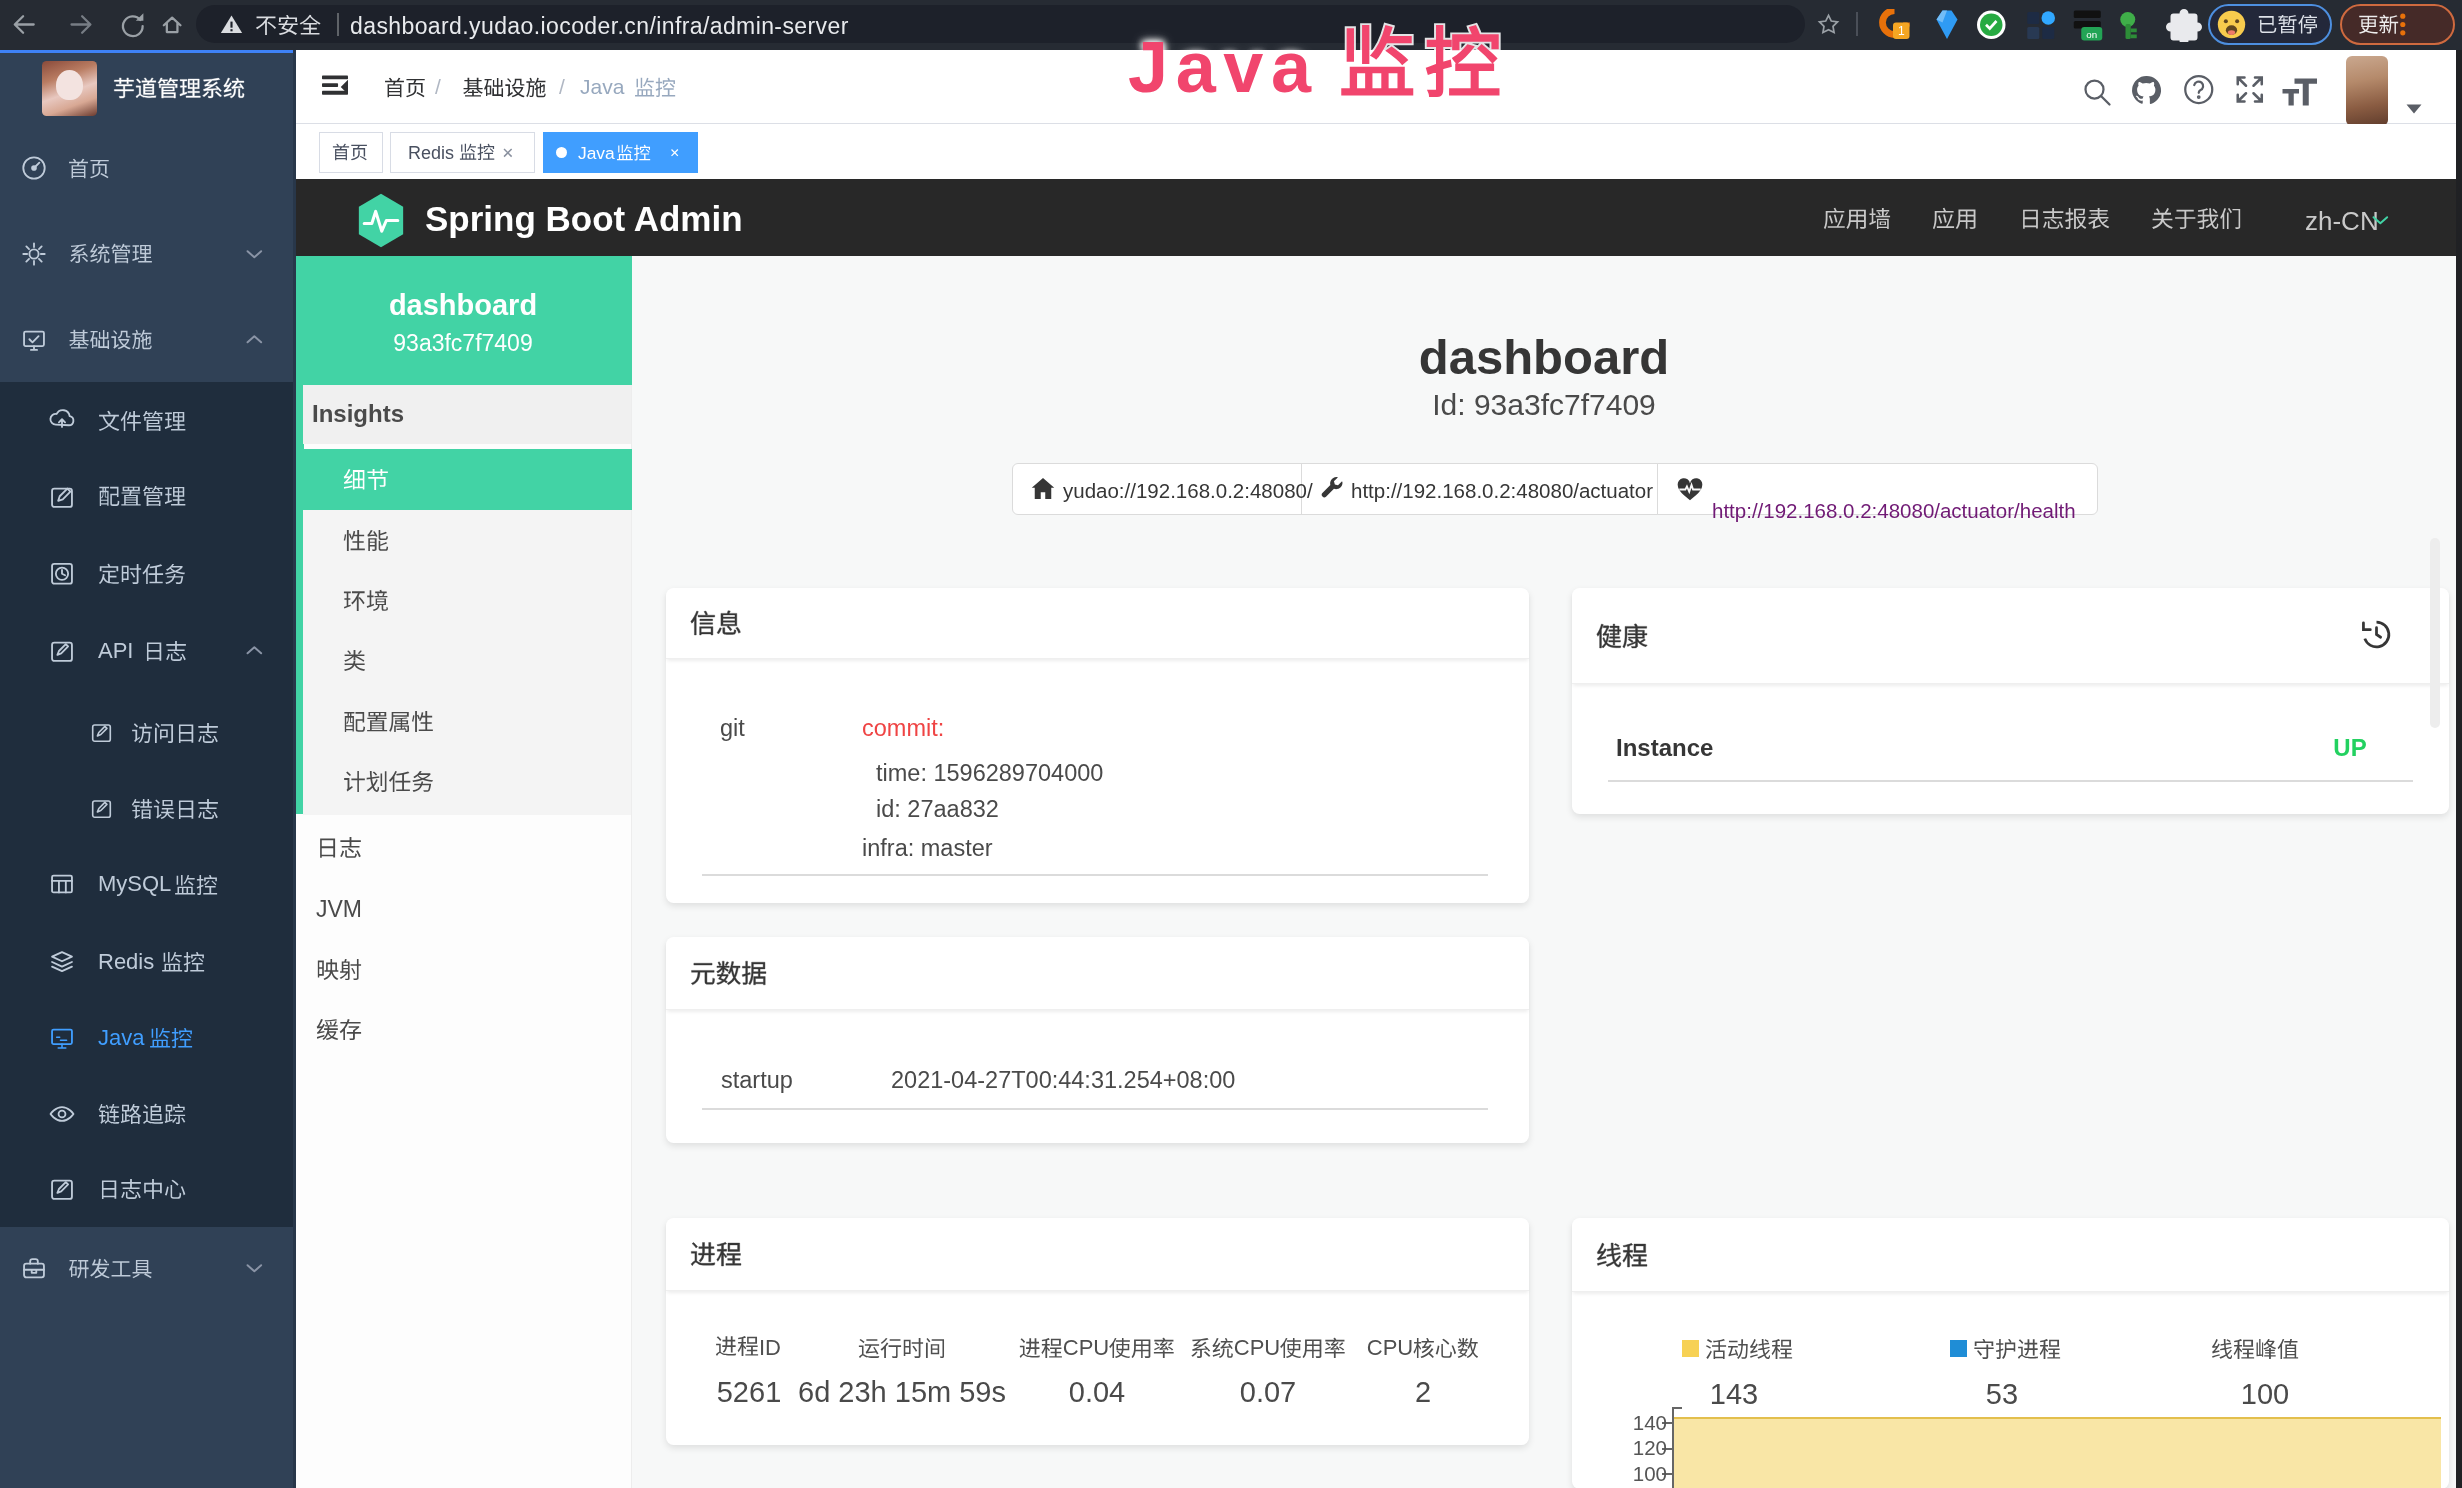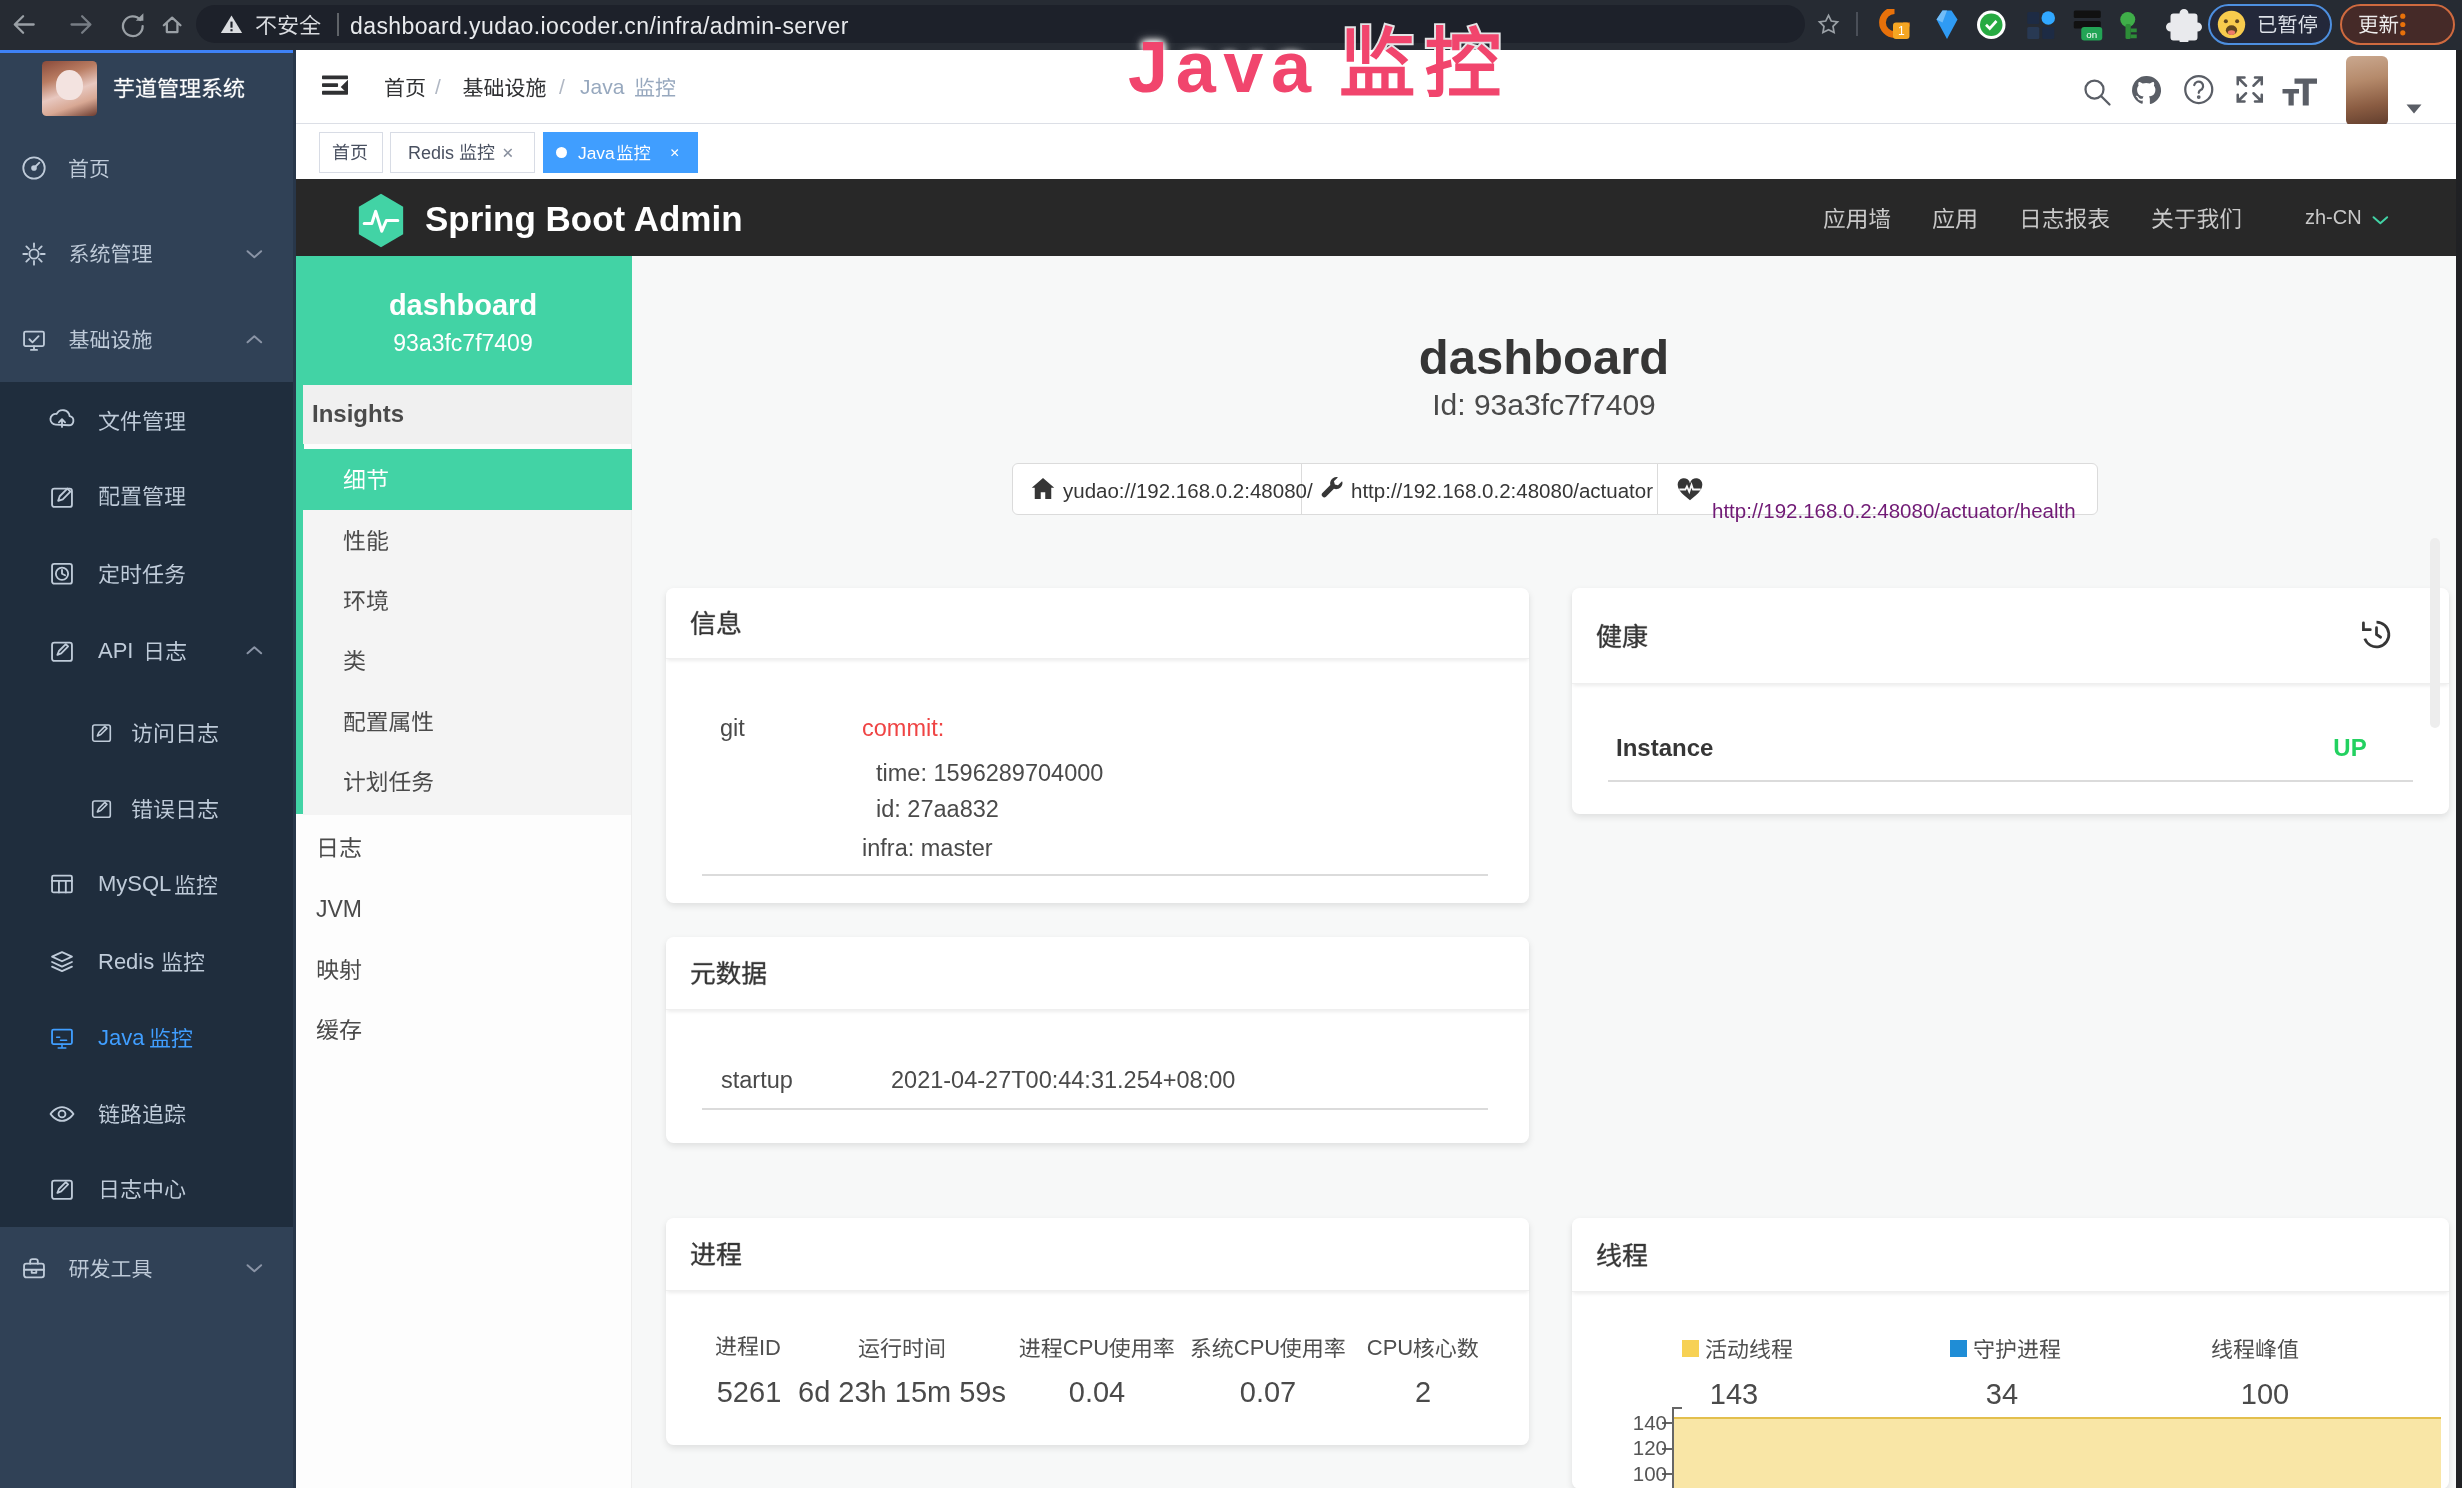--- a/index.html
+++ b/index.html
@@ -450,21 +450,21 @@
     <use href="#u5FD7" x="100"></use>
     <use href="#u62A5" x="200"></use>
     <use href="#u8868" x="300"></use>
   </svg>
 <svg style="position:absolute;left:2151px;top:207px;overflow:visible" width="91" height="23" viewBox="0 -88 400 100" fill="#c9c9c9">
     <use href="#u5173" x="0"></use>
     <use href="#u4E8E" x="100"></use>
     <use href="#u6211" x="200"></use>
     <use href="#u4EEC" x="300"></use>
   </svg>
-<div class="abs" style="left:2305px;top:206px;font-size:20px;color:#c9c9c9">zh-CN</div>
+<div class="abs" style="left:2305px;top:206px;font-size:26px;color:#c9c9c9">zh-CN</div>
 <svg class="abs" style="left:2372px;top:215px" width="16.7" height="10.6" viewBox="0 0 22 14" fill="none" stroke="#42d3a5" stroke-width="2.6" stroke-linecap="round" stroke-linejoin="round">
     <path d="M2 3 L11 11 L20 3"></path>
   </svg>
 <div class="abs" style="left:296px;top:256px;width:336px;height:1232px;background:#fdfdfd;border-right:1.5px solid #ededed"></div>
 <div class="abs" style="left:296px;top:256px;width:7.6px;height:558px;background:#42d3a5"></div>
 <div class="abs" style="left:296px;top:256px;width:336px;height:129px;background:#42d3a5"></div>
 <div class="abs" style="left:463px;top:291px;width:0"></div>
 <div class="abs" style="left:463px;top:305px;transform:translate(-50%,-50%);font-size:29px;font-weight:bold;color:#fff">dashboard</div>
 <div class="abs" style="left:463px;top:343px;transform:translate(-50%,-50%);font-size:23px;color:#fff">93a3fc7f7409</div>
 <div class="abs" style="left:303px;top:385px;width:328px;height:59px;background:#f0f0f0"></div>
@@ -644,21 +644,21 @@
     <use href="#u8FDB" x="200"></use>
     <use href="#u7A0B" x="300"></use>
   </svg>
 <svg style="position:absolute;left:2211px;top:1338px;overflow:visible" width="88" height="22" viewBox="0 -88 400 100" fill="#4f4f4f">
     <use href="#u7EBF" x="0"></use>
     <use href="#u7A0B" x="100"></use>
     <use href="#u5CF0" x="200"></use>
     <use href="#u503C" x="300"></use>
   </svg>
 <div class="abs" style="left:1734px;top:1394px;transform:translate(-50%,-50%);font-size:29px;color:#4a4a4a">143</div>
-<div class="abs" style="left:2002px;top:1394px;transform:translate(-50%,-50%);font-size:29px;color:#4a4a4a">34</div>
+<div class="abs" style="left:2002px;top:1394px;transform:translate(-50%,-50%);font-size:29px;color:#4a4a4a">53</div>
 <div class="abs" style="left:2265px;top:1394px;transform:translate(-50%,-50%);font-size:29px;color:#4a4a4a">100</div>
 <div class="abs" style="left:1674px;top:1417px;width:767px;height:71px;background:#f9e6a6;border-top:2.3px solid #e3bf4d"></div>
 <div class="abs" style="left:1672px;top:1407px;width:1.5px;height:82px;background:#666"></div>
 <div class="abs" style="left:1662px;top:1422px;width:10px;height:1.5px;background:#666"></div>
 <div class="abs" style="left:1662px;top:1448px;width:10px;height:1.5px;background:#666"></div>
 <div class="abs" style="left:1662px;top:1473px;width:10px;height:1.5px;background:#666"></div>
 <div class="abs" style="left:1667px;top:1423px;transform:translate(-100%,-50%);font-size:20.5px;color:#555">140</div>
 <div class="abs" style="left:1667px;top:1448px;transform:translate(-100%,-50%);font-size:20.5px;color:#555">120</div>
 <div class="abs" style="left:1667px;top:1474px;transform:translate(-100%,-50%);font-size:20.5px;color:#555">100</div>
 <div class="abs" style="left:1672px;top:1407px;width:10px;height:1.5px;background:#666"></div>

